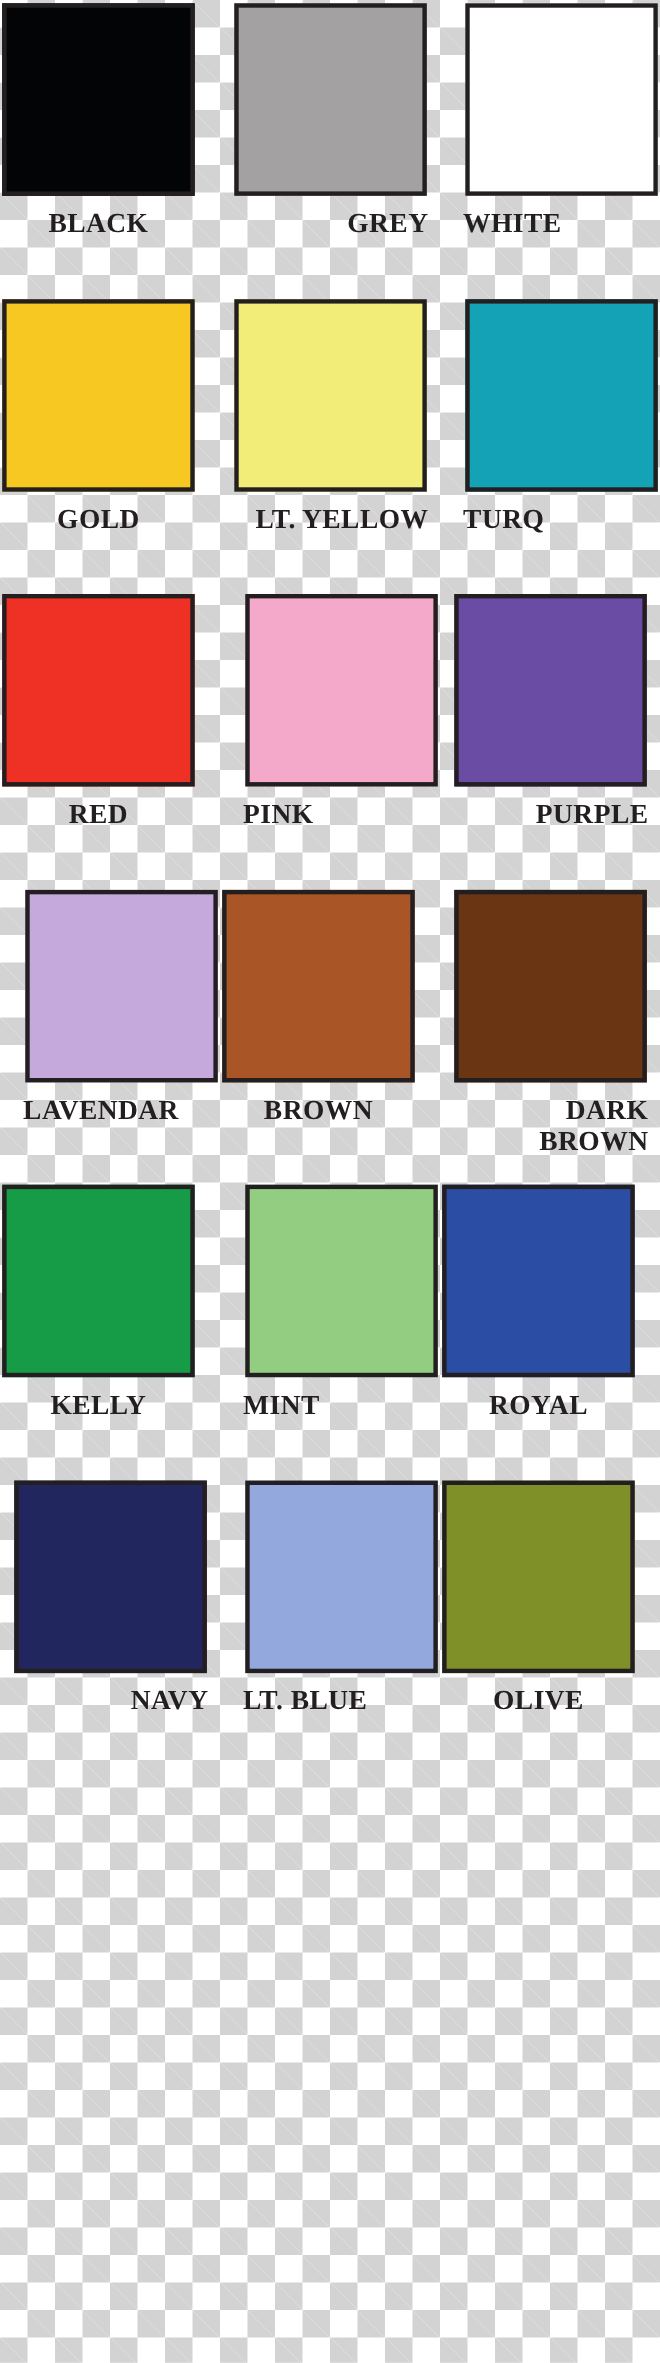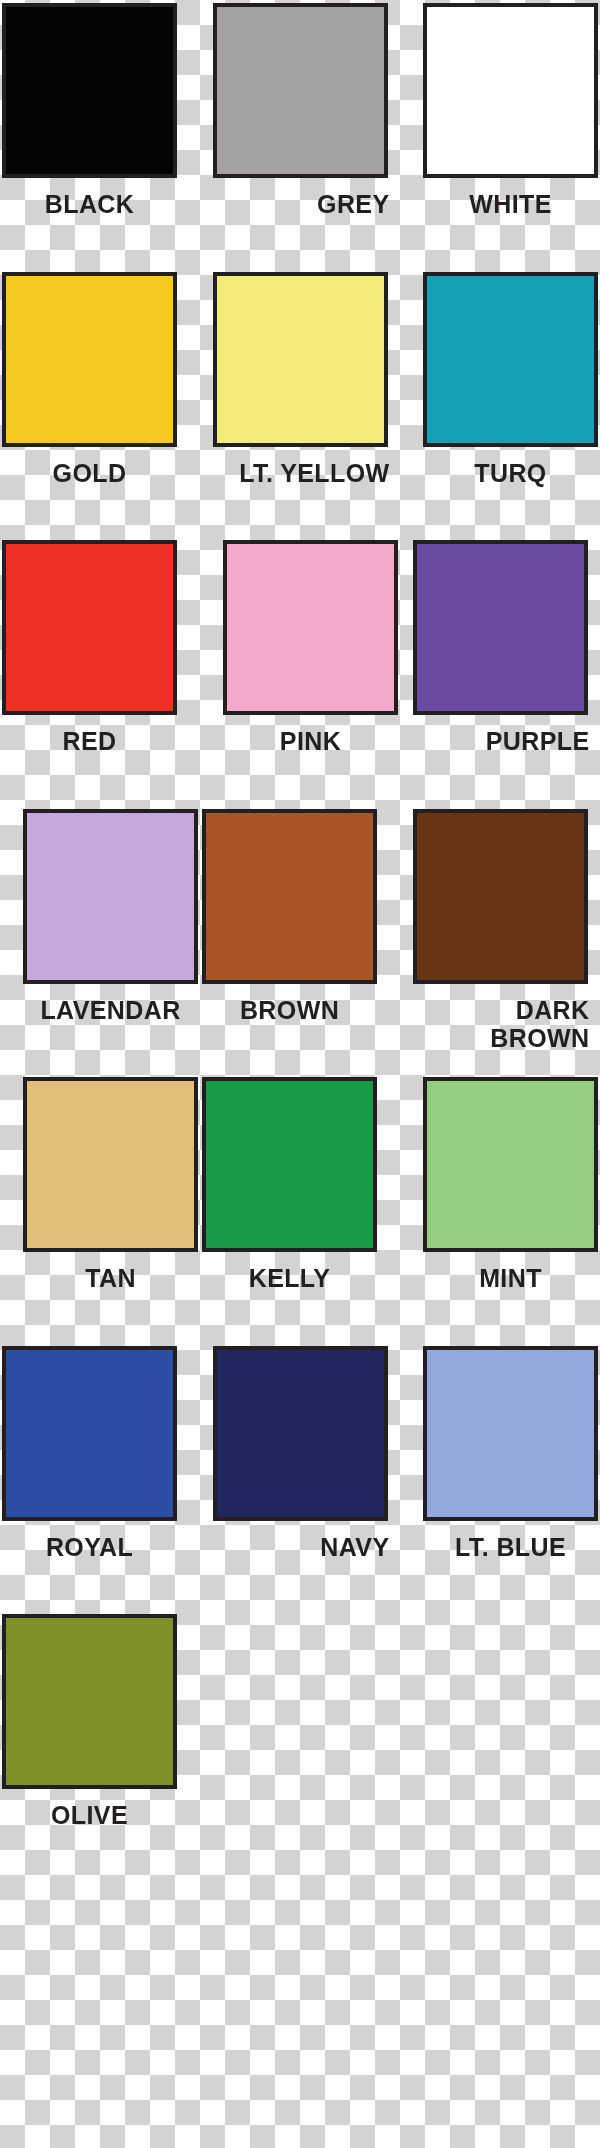--- a/index.html
+++ b/index.html
@@ -29,20 +29,21 @@
     display: grid;
     grid-template-columns: repeat(3, 200px);
     grid-auto-rows: 268.5px;
   }
 
   .swatch-cell {
     position: relative;
     display: flex;
     flex-direction: column;
     align-items: center;
+    font-family: Liberation Serif, serif;
   }
 
   .swatch-chip {
     width: 175px;
     height: 175px;
     border: 4px solid #231f20;
     margin-top: 3px;
     flex: none;
   }
 
@@ -59,21 +60,21 @@
     white-space: pre-line;
   }
 
   
   .swatch-cell.col-0 .swatch-chip { margin-left: 0; margin-right: 21px; }
   .swatch-cell.col-1 .swatch-chip { margin-left: 0; margin-right: 0; }
   .swatch-cell.col-2 .swatch-chip { margin-left: 21px; margin-right: 0; }
 
   .swatch-cell.col-0 .swatch-label { text-align: center; margin-right: 21px; width: 175px; }
   .swatch-cell.col-1 .swatch-label { text-align: right; width: 179px; }
-  .swatch-cell.col-2 .swatch-label { text-align: center; margin-left: 21px; width: 179px; }
+  .swatch-cell.col-2 .swatch-label { text-align: left; margin-left: 21px; width: 179px; }
 </style>
 </head>
 <body>
 
 <div id="swatch-grid">
     <div class="swatch-cell col-0">
       <div class="swatch-chip" style="background-color: rgb(3, 4, 5); border-color: rgb(35, 31, 32);"></div>
       <div class="swatch-label">BLACK</div>
     </div>
     <div class="swatch-cell col-1">
@@ -114,24 +115,20 @@
     </div>
     <div class="swatch-cell col-0">
       <div class="swatch-chip" style="background-color: rgb(169, 85, 37); border-color: rgb(35, 31, 32);"></div>
       <div class="swatch-label">BROWN</div>
     </div>
     <div class="swatch-cell col-1">
       <div class="swatch-chip" style="background-color: rgb(105, 53, 18); border-color: rgb(35, 31, 32);"></div>
       <div class="swatch-label">DARK
 BROWN</div>
     </div>
-    <div class="swatch-cell col-2">
-      <div class="swatch-chip" style="background-color: rgb(227, 190, 120); border-color: rgb(35, 31, 32);"></div>
-      <div class="swatch-label">TAN</div>
-    </div>
     <div class="swatch-cell col-0">
       <div class="swatch-chip" style="background-color: rgb(22, 155, 70); border-color: rgb(35, 31, 32);"></div>
       <div class="swatch-label">KELLY</div>
     </div>
     <div class="swatch-cell col-2">
       <div class="swatch-chip" style="background-color: rgb(146, 205, 130); border-color: rgb(35, 31, 32);"></div>
       <div class="swatch-label">MINT</div>
     </div>
     <div class="swatch-cell col-0">
       <div class="swatch-chip" style="background-color: rgb(43, 77, 164); border-color: rgb(35, 31, 32);"></div>

